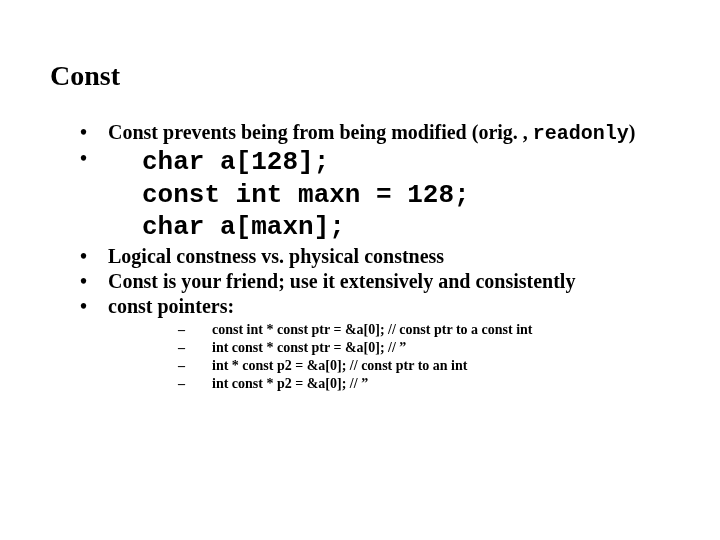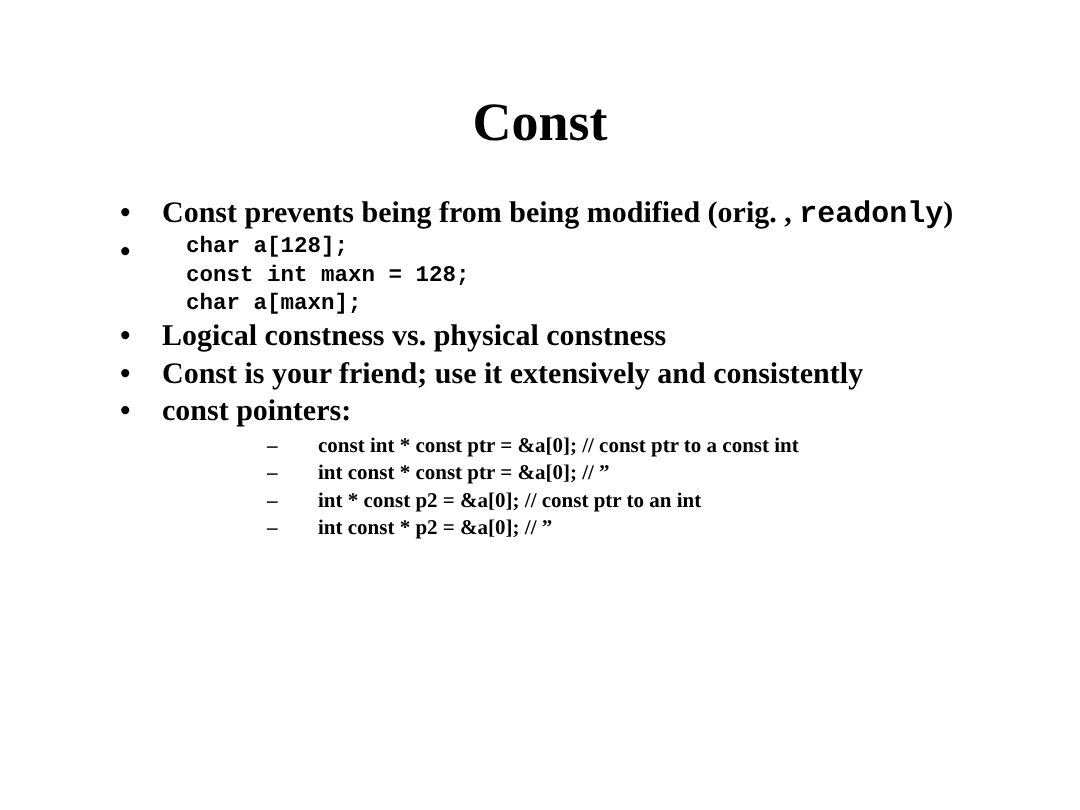--- a/index.html
+++ b/index.html
@@ -11,22 +11,21 @@
     font-family: "Times New Roman", Times, serif;
     color: #000;
   }
   .slide {
     width: 720px;
     height: 540px;
     box-sizing: border-box;
     padding: 30px 50px 30px 50px;
   }
   h1.title {
-    text-align: center;
-    font-size: 36px;
+    font-size: 28px;
     font-weight: bold;
     margin: 30px 0 28px 0;
   }
   ul.bullets {
     list-style: none;
     padding: 0;
     margin: 0 0 0 30px;
     font-size: 20px;
     font-weight: bold;
     line-height: 1.25;
@@ -42,23 +41,23 @@
     left: 0;
     top: 0;
   }
   .code {
     font-family: Liberation Mono, monospace;
     font-weight: bold;
   }
   .codeblock {
     font-family: "Courier New", Courier, monospace;
     font-weight: bold;
-    margin-left: 16px;
+    margin-left: 34px;
     white-space: pre;
-    font-size: 15px;
+    font-size: 26px;
     line-height: 1.25;
   }
   ul.sub {
     list-style: none;
     padding: 0;
     margin: 2px 0 0 70px;
     font-size: 14px;
     font-weight: bold;
     line-height: 1.3;
   }

